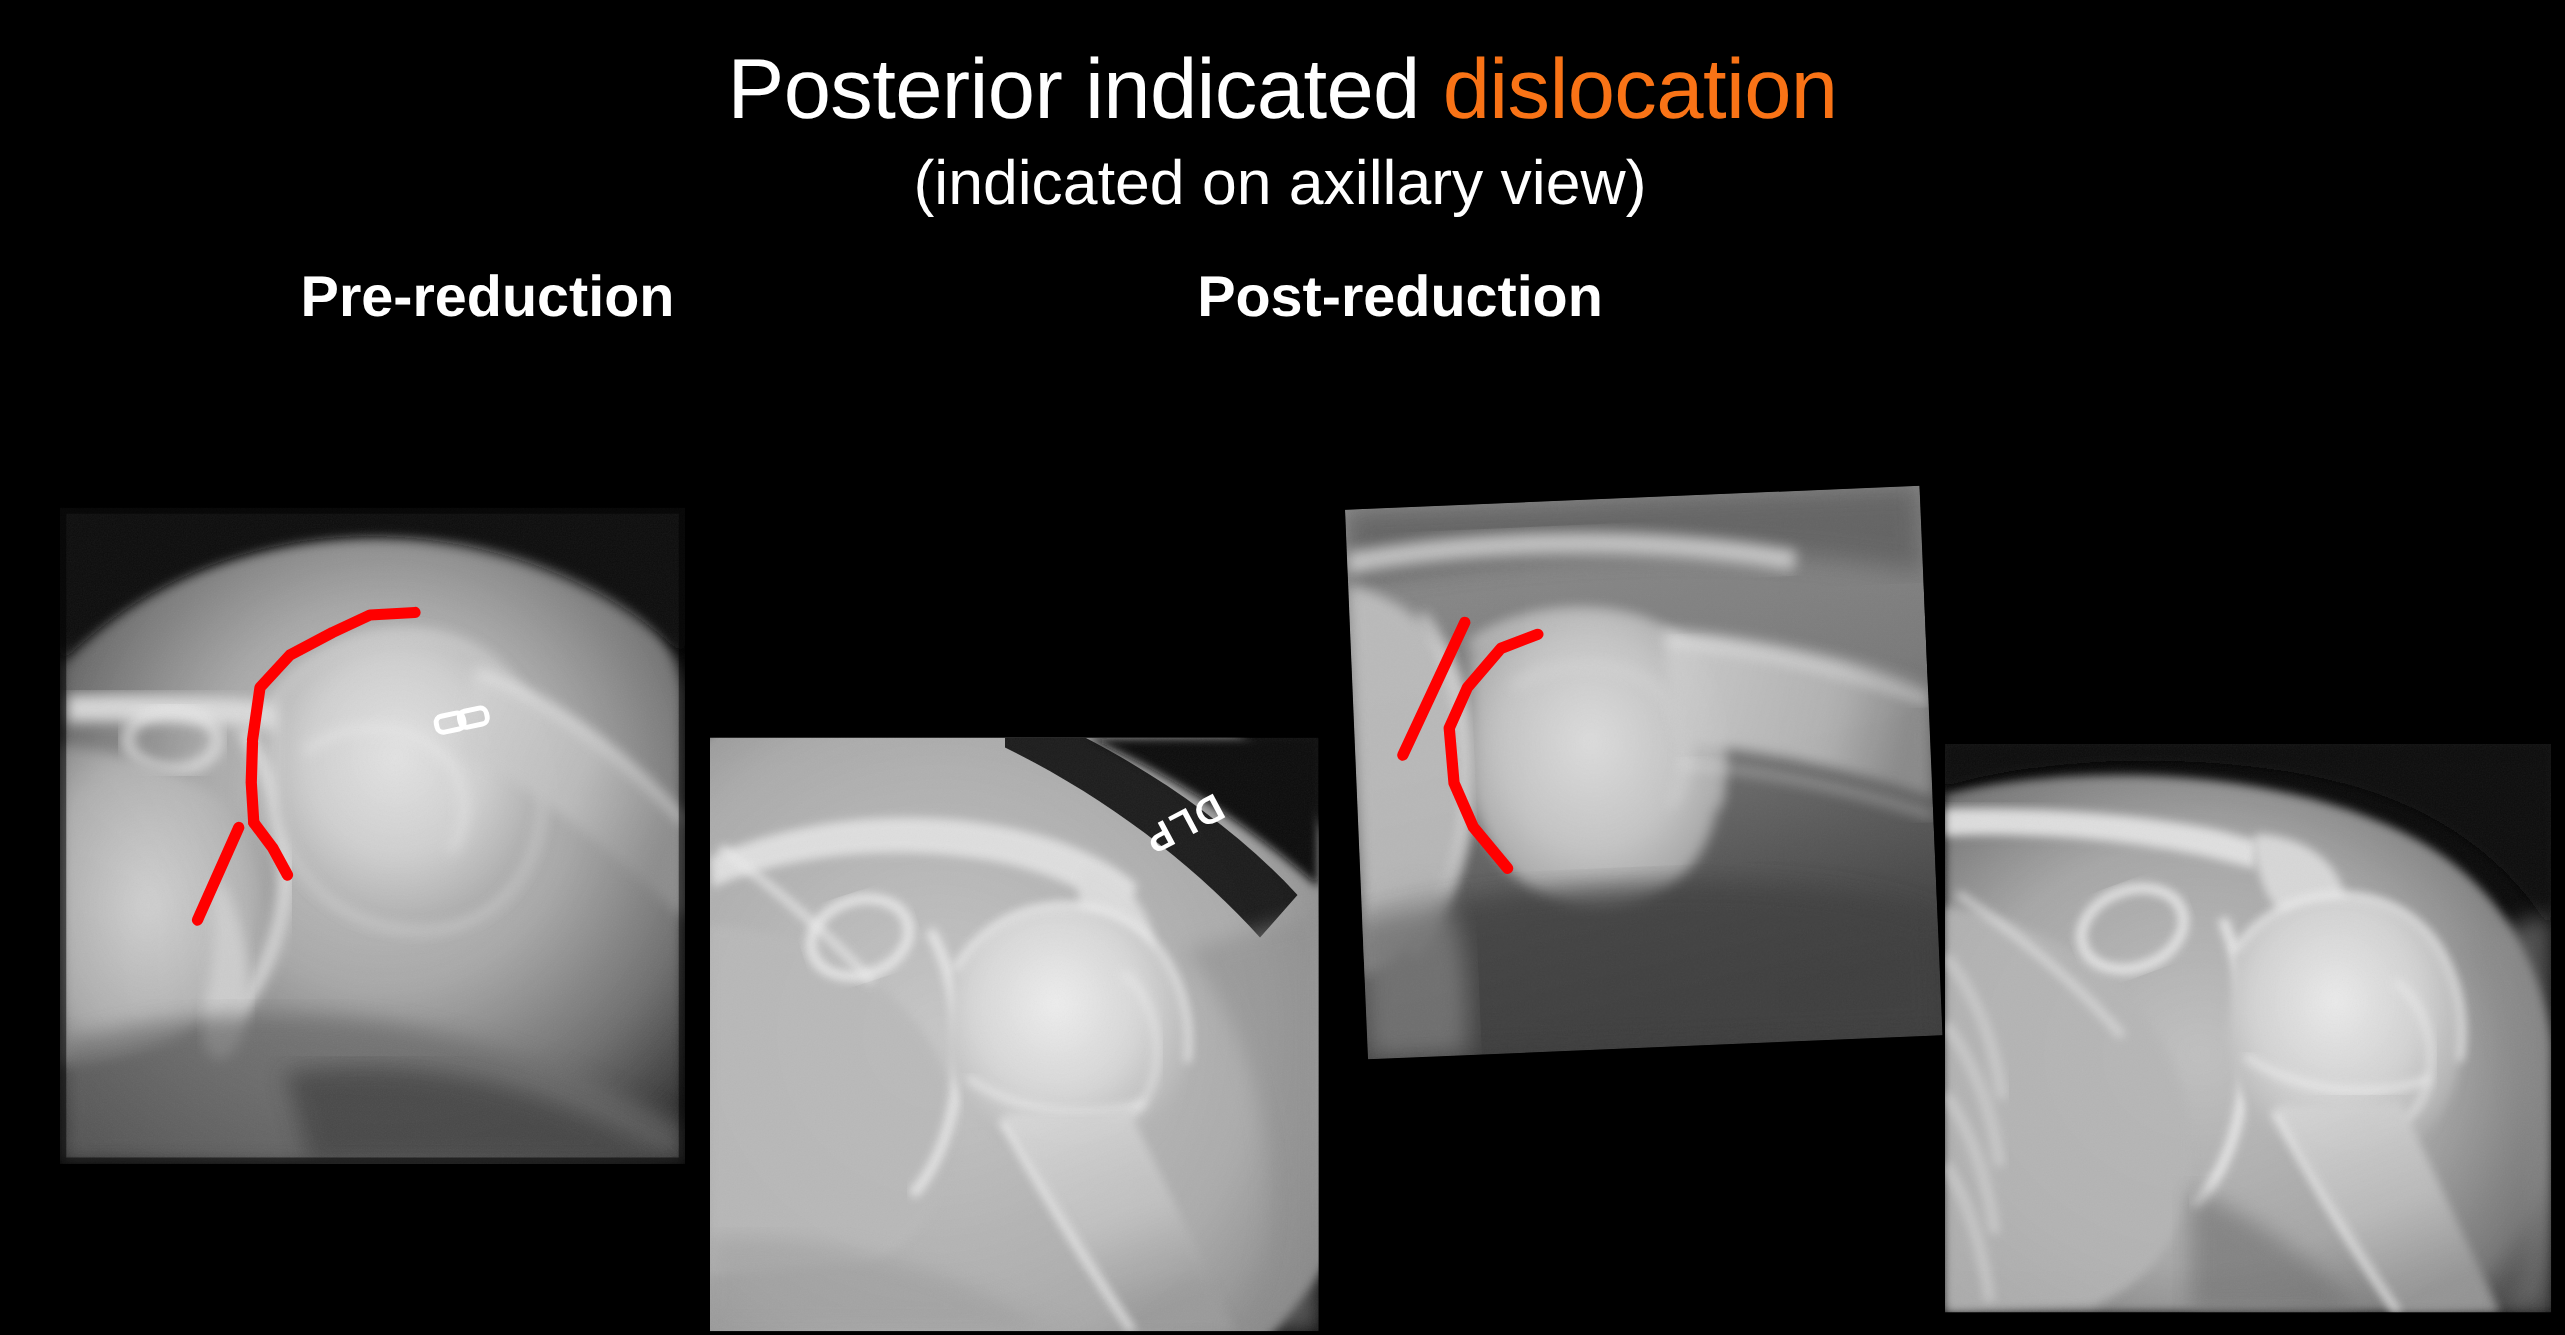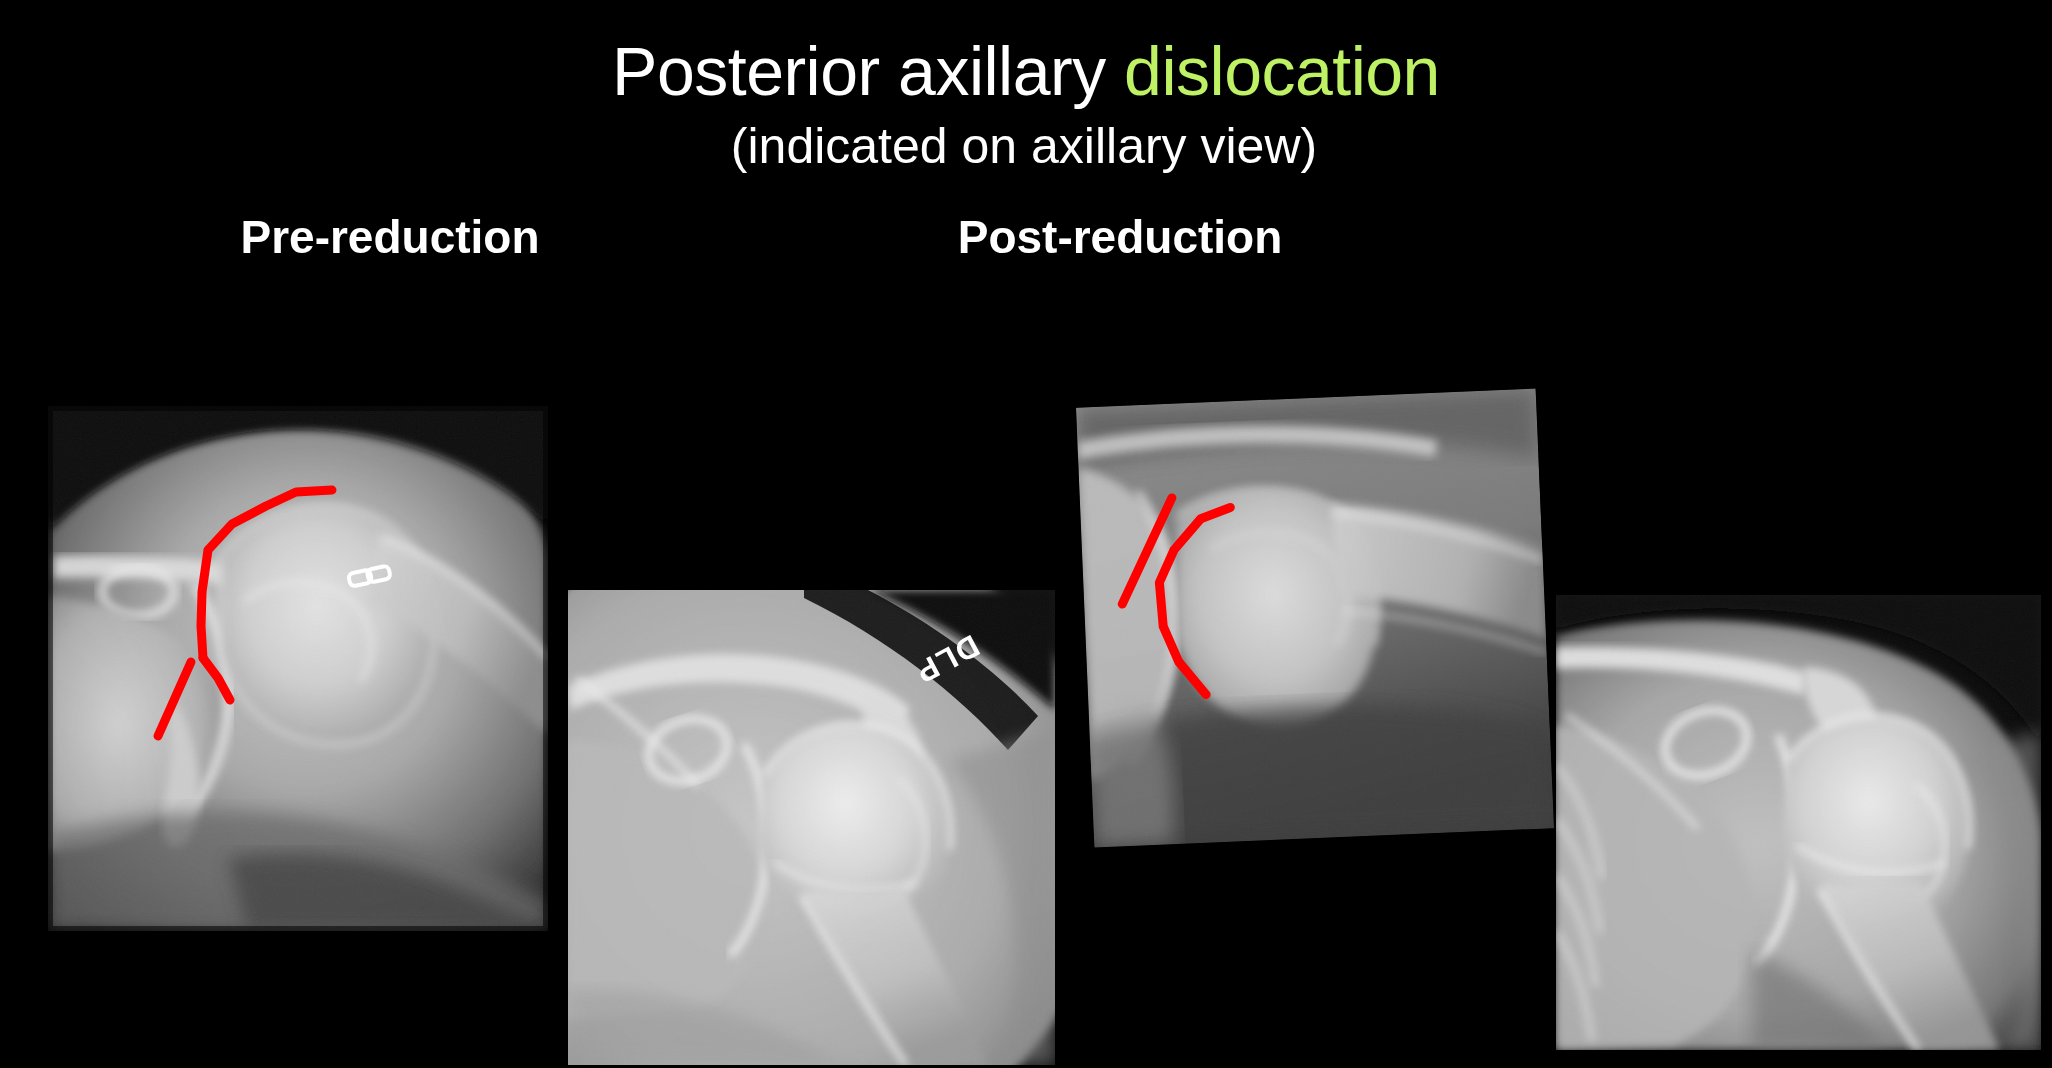--- a/index.html
+++ b/index.html
@@ -31,21 +31,21 @@
     width: 2052px;
     text-align: center;
     font-size: 68px;
     line-height: 1.05;
     font-weight: 400;
     color: #ffffff;
     letter-spacing: -0.5px;
     white-space: nowrap;
   }
   .title .hl {
-    color: #bef264;
+    color: #f97316;
   }
   .subtitle {
     position: absolute;
     left: 0;
     top: 120px;
     width: 2048px;
     text-align: center;
     font-size: 50px;
     line-height: 1.05;
     font-weight: 400;
@@ -85,21 +85,21 @@
     inset: 0;
     pointer-events: none;
   }
   .overlay svg { width: 100%; height: 100%; display: block; }
 </style>
 </head>
 <body>
 
 <div class="slide">
 
-  <div class="title"><span>Posterior axillary </span><span class="hl">dislocation</span></div>
+  <div class="title"><span>Posterior indicated </span><span class="hl">dislocation</span></div>
 
   <div class="subtitle">(indicated on axillary view)</div>
 
   <div class="col-label post">Post-reduction</div>
   <div class="col-label pre">Pre-reduction</div>
 
   <div class="panel" id="panel-pre-axillary">
     <svg viewBox="0 0 500 525" preserveAspectRatio="none">
       <defs>
         <radialGradient id="pax-soft" cx="52%" cy="42%" r="72%">

